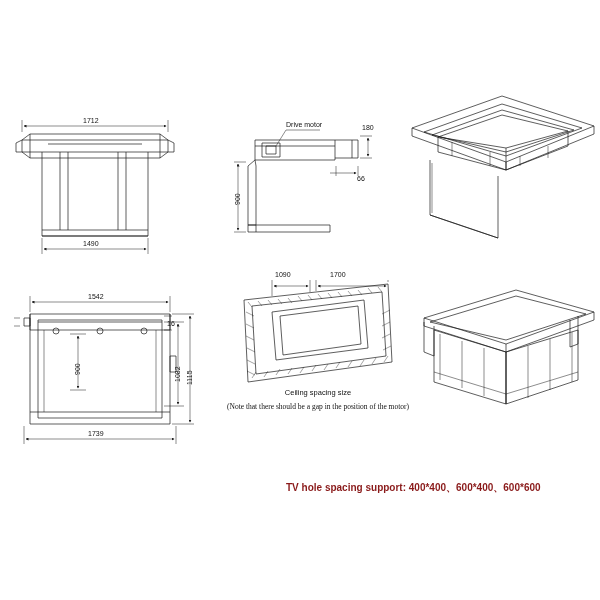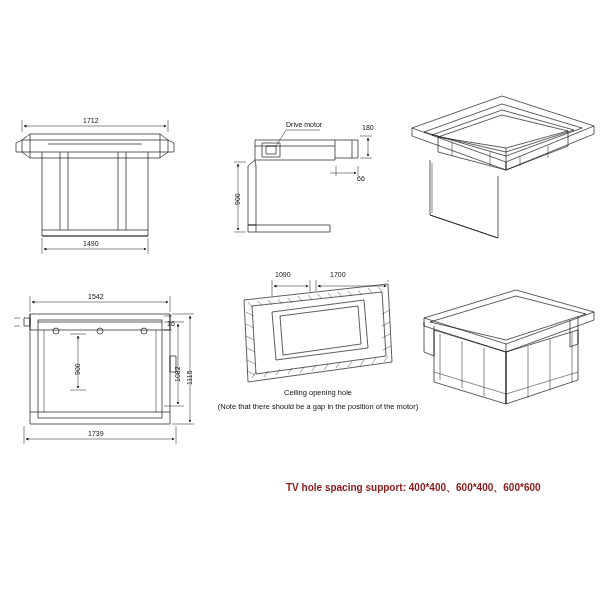--- a/index.html
+++ b/index.html
@@ -286,16 +286,16 @@
 
 <div class="txt dim" style="left:88px; top:293px;">1542</div>
 <div class="txt dim" style="left:88px; top:430px;">1739</div>
 <div class="txt dim-v" style="left:74px; top:375px;">900</div>
 <div class="txt dim-v" style="left:174px; top:382px;">1082</div>
 <div class="txt dim-v" style="left:186px; top:385px;">1115</div>
 <div class="txt dim" style="left:167px; top:320px;">16</div>
 
 <div class="txt dim" style="left:275px; top:271px;">1090</div>
 <div class="txt dim" style="left:330px; top:271px;">1700</div>
-<div class="txt caption" style="left:205px; top:389px; width:226px;">Ceiling opening hole</div>
-<div class="txt caption" style="left:200px; top:403px; width:236px;">(Note that there should be a gap in the position of the motor)</div>
+<div class="txt caption" style="left:205px; top:389px; width:226px;">Ceiling spacing size</div>
+<div class="txt caption" style="left:200px; top:403px; width:236px;font-family:Liberation Serif, serif;">(Note that there should be a gap in the position of the motor)</div>
 
 <div class="txt footer-note" style="left:286px; top:483px;">TV hole spacing support: 400*400、600*400、600*600</div>
 
 </body></html>

